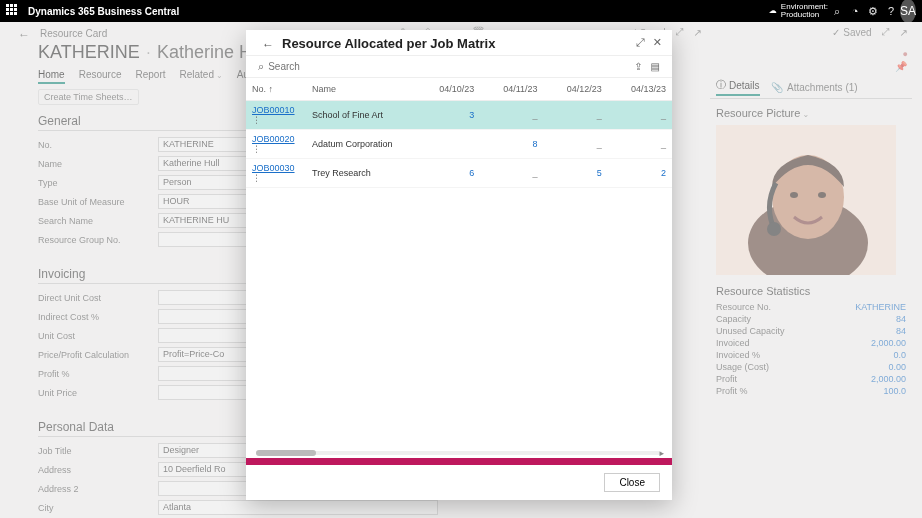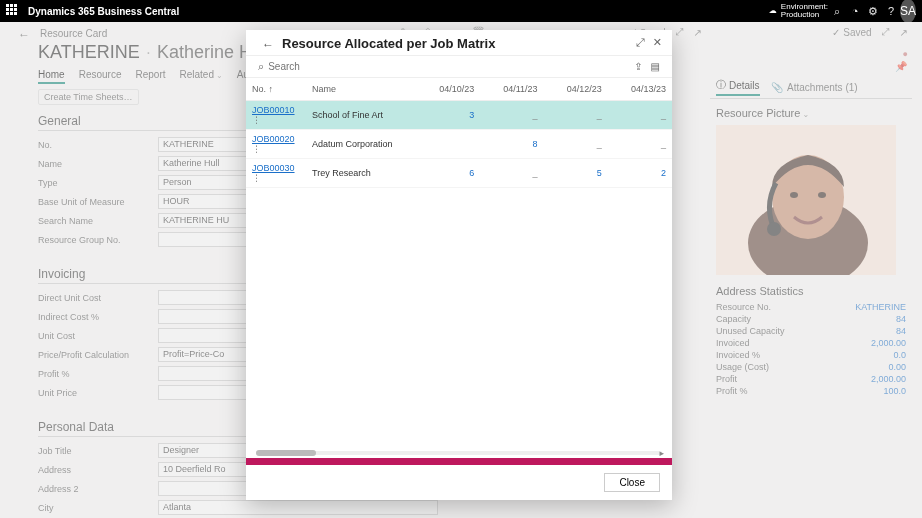--- a/index.html
+++ b/index.html
@@ -248,21 +248,21 @@
       <ellipse cx="92" cy="118" rx="60" ry="44" fill="#5a3a2e"></ellipse>
       <ellipse cx="92" cy="72" rx="36" ry="42" fill="#c68a6a"></ellipse>
       <path d="M56 62 Q92 18 128 62 Q128 38 92 30 Q56 38 56 62" fill="#3a241c"></path>
       <ellipse cx="78" cy="70" rx="4" ry="3" fill="#2a1a14"></ellipse>
       <ellipse cx="106" cy="70" rx="4" ry="3" fill="#2a1a14"></ellipse>
       <path d="M78 92 Q92 104 106 92" stroke="#7a3a3a" stroke-width="3" fill="none"></path>
       <path d="M60 58 Q48 80 58 104" stroke="#222" stroke-width="5" fill="none"></path>
       <circle cx="58" cy="104" r="7" fill="#222"></circle>
     </svg>
   </div>
-  <div class="fb-section-h">Address Statistics</div>
+  <div class="fb-section-h">Resource Statistics</div>
   <div id="stats-rows">
       <div class="stat">
         <span>Resource No.</span>
         <span class="v">KATHERINE</span>
       </div>
       <div class="stat">
         <span>Capacity</span>
         <span class="v">84</span>
       </div>
       <div class="stat">

